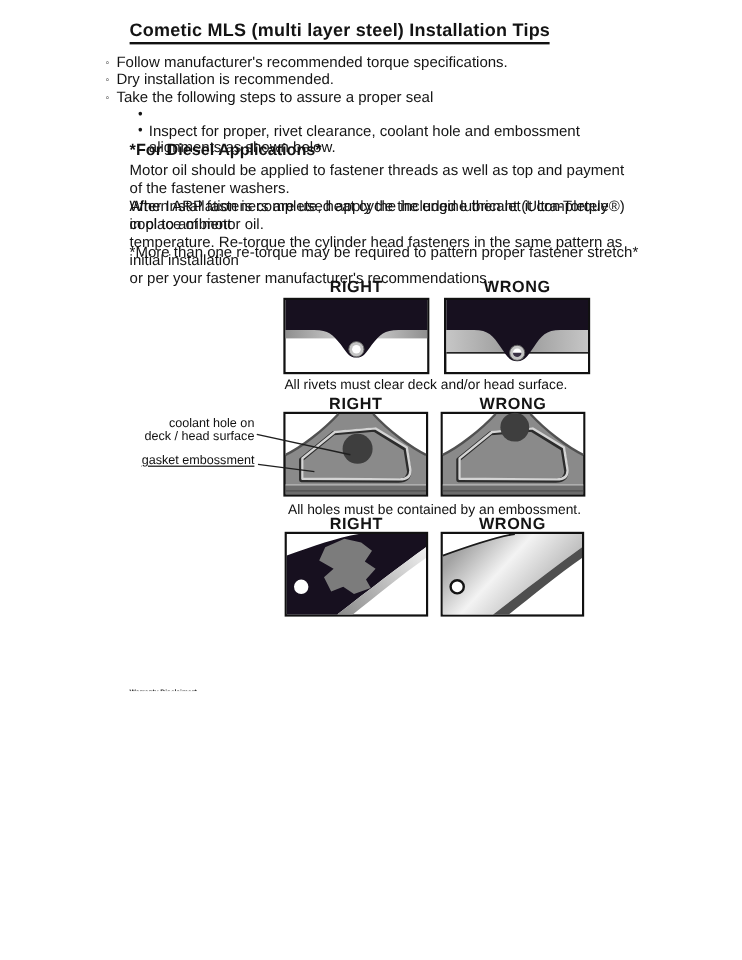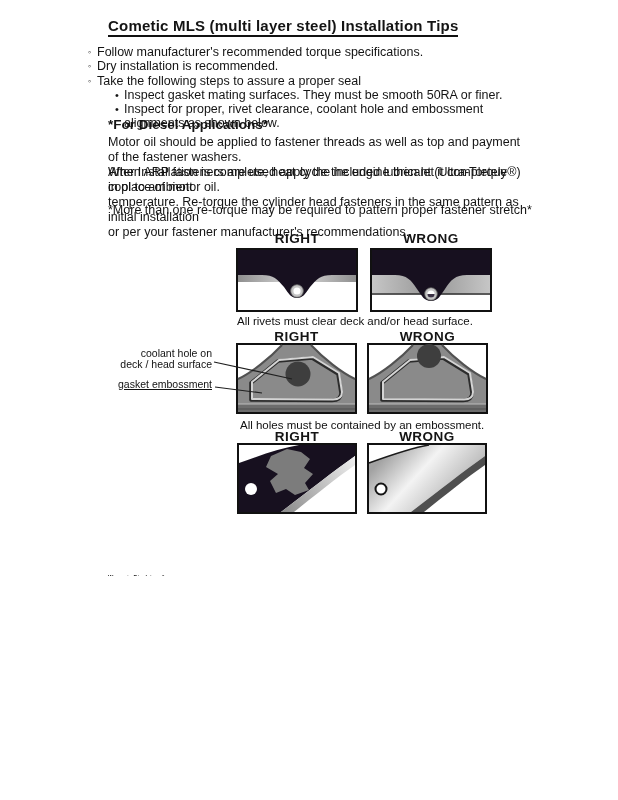--- a/index.html
+++ b/index.html
@@ -44,21 +44,20 @@
     <div class="brow">
       <span class="mk">◦</span>
       <span>Dry installation is recommended.</span>
     </div>
     <div class="brow">
       <span class="mk">◦</span>
       <span>Take the following steps to assure a proper seal</span>
     </div>
     <div class="brow sub">
       <span class="mk2">•</span>
-      <span>Inspect gasket mating surfaces.  They must be smooth 50RA or finer.</span>
     </div>
     <div class="brow sub">
       <span class="mk2">•</span>
       <span>Inspect for proper, rivet clearance, coolant hole and embossment alignments as shown below.</span>
     </div>
   </div>
 
   <h2 class="abs dieselh">*For Diesel Applications*</h2>
   <p class="abs para p1">Motor oil should be applied to fastener threads as well as top and payment of the fastener washers.
 When ARP fasteners are used apply the included lubricant (Ultra-Torque®) in place of motor oil.</p>

